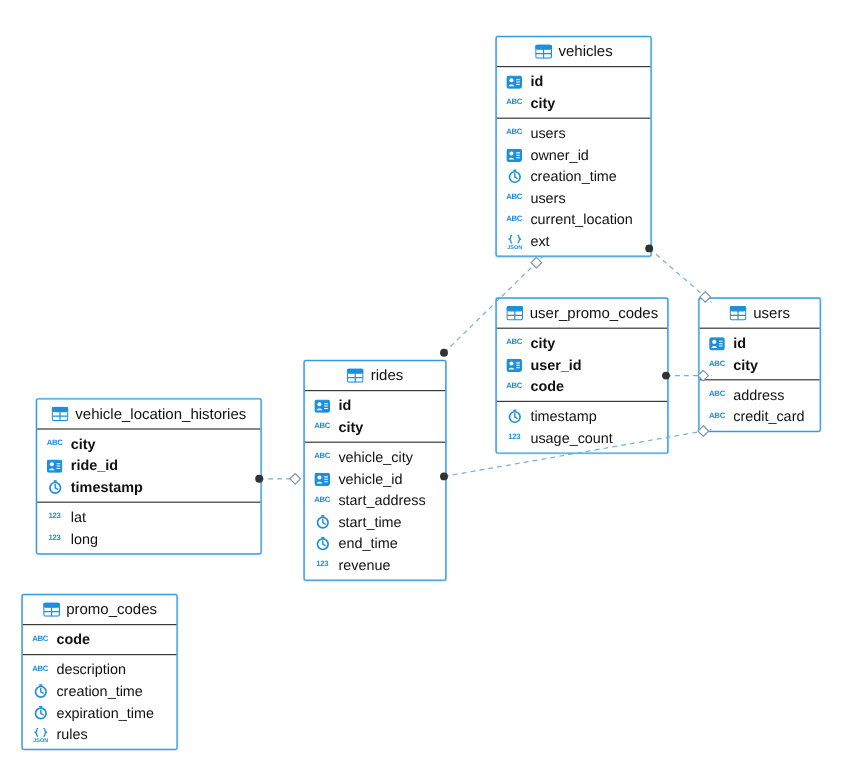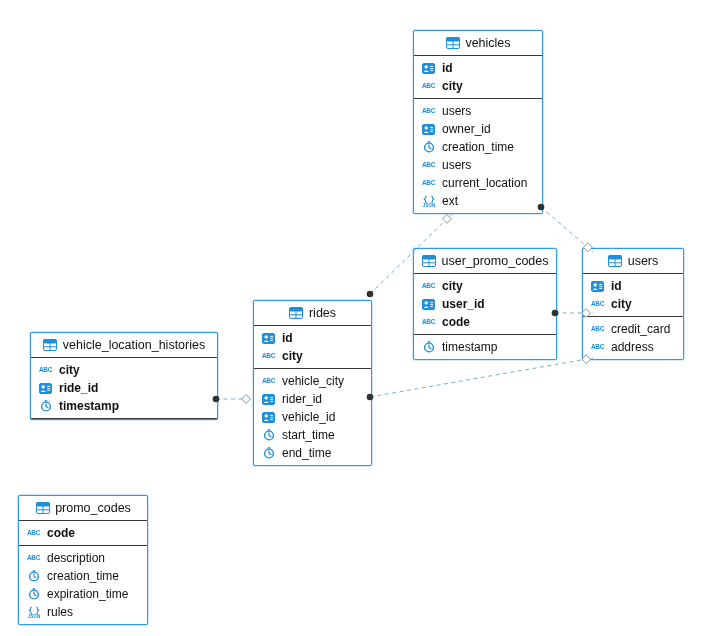--- a/index.html
+++ b/index.html
@@ -232,20 +232,26 @@
         <div class="row">
           <span class="icon">
             <svg width="12" height="12" viewBox="0 0 12 12">
               <circle cx="6" cy="6.5" r="4.4" fill="none" stroke="#1d8fdb" stroke-width="1.4"></circle>
               <path d="M6 3.8 V6.5 L8 7.7" fill="none" stroke="#1d8fdb" stroke-width="1.2" stroke-linecap="round"></path>
               <path d="M4.7 0.9 h2.6" stroke="#1d8fdb" stroke-width="1.4"></path>
             </svg>
           </span>
           <span class="clabel">timestamp</span>
         </div>
+        <div class="row">
+          <span class="icon">
+            <span class="tico">123</span>
+          </span>
+          <span class="clabel">usage_count</span>
+        </div>
       </div>
     </div>
     <div class="table" style="left: 582px; top: 248px; width: 100px;">
       <div class="thead">
         <span class="icon">
           <svg width="14" height="12" viewBox="0 0 14 12">
             <rect x="0.5" y="0.5" width="13" height="11" rx="1.5" fill="#fff" stroke="#1d8fdb"></rect>
             <rect x="0.5" y="0.5" width="13" height="3.5" rx="1.5" fill="#1d8fdb" stroke="#1d8fdb"></rect>
             <line x1="7" y1="4" x2="7" y2="11.5" stroke="#1d8fdb"></line>
             <line x1="0.5" y1="7.75" x2="13.5" y2="7.75" stroke="#1d8fdb"></line>
@@ -272,27 +278,27 @@
             <span class="tico">ABC</span>
           </span>
           <span class="clabel">city</span>
         </div>
       </div>
       <div class="section">
         <div class="row">
           <span class="icon">
             <span class="tico">ABC</span>
           </span>
+          <span class="clabel">address</span>
+        </div>
+        <div class="row">
+          <span class="icon">
+            <span class="tico">ABC</span>
+          </span>
           <span class="clabel">credit_card</span>
-        </div>
-        <div class="row">
-          <span class="icon">
-            <span class="tico">ABC</span>
-          </span>
-          <span class="clabel">address</span>
         </div>
       </div>
     </div>
     <div class="table" style="left: 253px; top: 300px; width: 117px;">
       <div class="thead">
         <span class="icon">
           <svg width="14" height="12" viewBox="0 0 14 12">
             <rect x="0.5" y="0.5" width="13" height="11" rx="1.5" fill="#fff" stroke="#1d8fdb"></rect>
             <rect x="0.5" y="0.5" width="13" height="3.5" rx="1.5" fill="#1d8fdb" stroke="#1d8fdb"></rect>
             <line x1="7" y1="4" x2="7" y2="11.5" stroke="#1d8fdb"></line>
@@ -333,54 +339,53 @@
           <span class="icon">
             <svg width="13" height="11" viewBox="0 0 13 11">
               <rect x="0.5" y="0.5" width="12" height="10" rx="1.5" fill="#1d8fdb" stroke="#1d8fdb"></rect>
               <circle cx="4.2" cy="3.9" r="1.7" fill="#fff"></circle>
               <path d="M1.9 8.9 C2.2 6.9 6.2 6.9 6.5 8.9 Z" fill="#fff"></path>
               <line x1="8.2" y1="3.4" x2="11.2" y2="3.4" stroke="#fff" stroke-width="0.9"></line>
               <line x1="8.2" y1="5.4" x2="11.2" y2="5.4" stroke="#fff" stroke-width="0.9"></line>
               <line x1="8.2" y1="7.4" x2="11.2" y2="7.4" stroke="#fff" stroke-width="0.9"></line>
             </svg>
           </span>
-          <span class="clabel">rider_id</span>
-        </div>
-        <div class="row">
-          <span class="icon">
-            <svg width="13" height="11" viewBox="0 0 13 11">
-              <rect x="0.5" y="0.5" width="12" height="10" rx="1.5" fill="#1d8fdb" stroke="#1d8fdb"></rect>
-              <circle cx="4.2" cy="3.9" r="1.7" fill="#fff"></circle>
-              <path d="M1.9 8.9 C2.2 6.9 6.2 6.9 6.5 8.9 Z" fill="#fff"></path>
-              <line x1="8.2" y1="3.4" x2="11.2" y2="3.4" stroke="#fff" stroke-width="0.9"></line>
-              <line x1="8.2" y1="5.4" x2="11.2" y2="5.4" stroke="#fff" stroke-width="0.9"></line>
-              <line x1="8.2" y1="7.4" x2="11.2" y2="7.4" stroke="#fff" stroke-width="0.9"></line>
-            </svg>
-          </span>
           <span class="clabel">vehicle_id</span>
         </div>
         <div class="row">
           <span class="icon">
+            <span class="tico">ABC</span>
+          </span>
+          <span class="clabel">start_address</span>
+        </div>
+        <div class="row">
+          <span class="icon">
             <svg width="12" height="12" viewBox="0 0 12 12">
               <circle cx="6" cy="6.5" r="4.4" fill="none" stroke="#1d8fdb" stroke-width="1.4"></circle>
               <path d="M6 3.8 V6.5 L8 7.7" fill="none" stroke="#1d8fdb" stroke-width="1.2" stroke-linecap="round"></path>
               <path d="M4.7 0.9 h2.6" stroke="#1d8fdb" stroke-width="1.4"></path>
             </svg>
           </span>
           <span class="clabel">start_time</span>
         </div>
         <div class="row">
           <span class="icon">
             <svg width="12" height="12" viewBox="0 0 12 12">
               <circle cx="6" cy="6.5" r="4.4" fill="none" stroke="#1d8fdb" stroke-width="1.4"></circle>
               <path d="M6 3.8 V6.5 L8 7.7" fill="none" stroke="#1d8fdb" stroke-width="1.2" stroke-linecap="round"></path>
               <path d="M4.7 0.9 h2.6" stroke="#1d8fdb" stroke-width="1.4"></path>
             </svg>
           </span>
           <span class="clabel">end_time</span>
+        </div>
+        <div class="row">
+          <span class="icon">
+            <span class="tico">123</span>
+          </span>
+          <span class="clabel">revenue</span>
         </div>
       </div>
     </div>
     <div class="table" style="left: 30px; top: 332px; width: 186px;">
       <div class="thead">
         <span class="icon">
           <svg width="14" height="12" viewBox="0 0 14 12">
             <rect x="0.5" y="0.5" width="13" height="11" rx="1.5" fill="#fff" stroke="#1d8fdb"></rect>
             <rect x="0.5" y="0.5" width="13" height="3.5" rx="1.5" fill="#1d8fdb" stroke="#1d8fdb"></rect>
             <line x1="7" y1="4" x2="7" y2="11.5" stroke="#1d8fdb"></line>
@@ -413,20 +418,34 @@
           <span class="icon">
             <svg width="12" height="12" viewBox="0 0 12 12">
               <circle cx="6" cy="6.5" r="4.4" fill="none" stroke="#1d8fdb" stroke-width="1.4"></circle>
               <path d="M6 3.8 V6.5 L8 7.7" fill="none" stroke="#1d8fdb" stroke-width="1.2" stroke-linecap="round"></path>
               <path d="M4.7 0.9 h2.6" stroke="#1d8fdb" stroke-width="1.4"></path>
             </svg>
           </span>
           <span class="clabel">timestamp</span>
         </div>
       </div>
+      <div class="section">
+        <div class="row">
+          <span class="icon">
+            <span class="tico">123</span>
+          </span>
+          <span class="clabel">lat</span>
+        </div>
+        <div class="row">
+          <span class="icon">
+            <span class="tico">123</span>
+          </span>
+          <span class="clabel">long</span>
+        </div>
+      </div>
     </div>
     <div class="table" style="left: 18px; top: 495px; width: 128px;">
       <div class="thead">
         <span class="icon">
           <svg width="14" height="12" viewBox="0 0 14 12">
             <rect x="0.5" y="0.5" width="13" height="11" rx="1.5" fill="#fff" stroke="#1d8fdb"></rect>
             <rect x="0.5" y="0.5" width="13" height="3.5" rx="1.5" fill="#1d8fdb" stroke="#1d8fdb"></rect>
             <line x1="7" y1="4" x2="7" y2="11.5" stroke="#1d8fdb"></line>
             <line x1="0.5" y1="7.75" x2="13.5" y2="7.75" stroke="#1d8fdb"></line>
           </svg>

